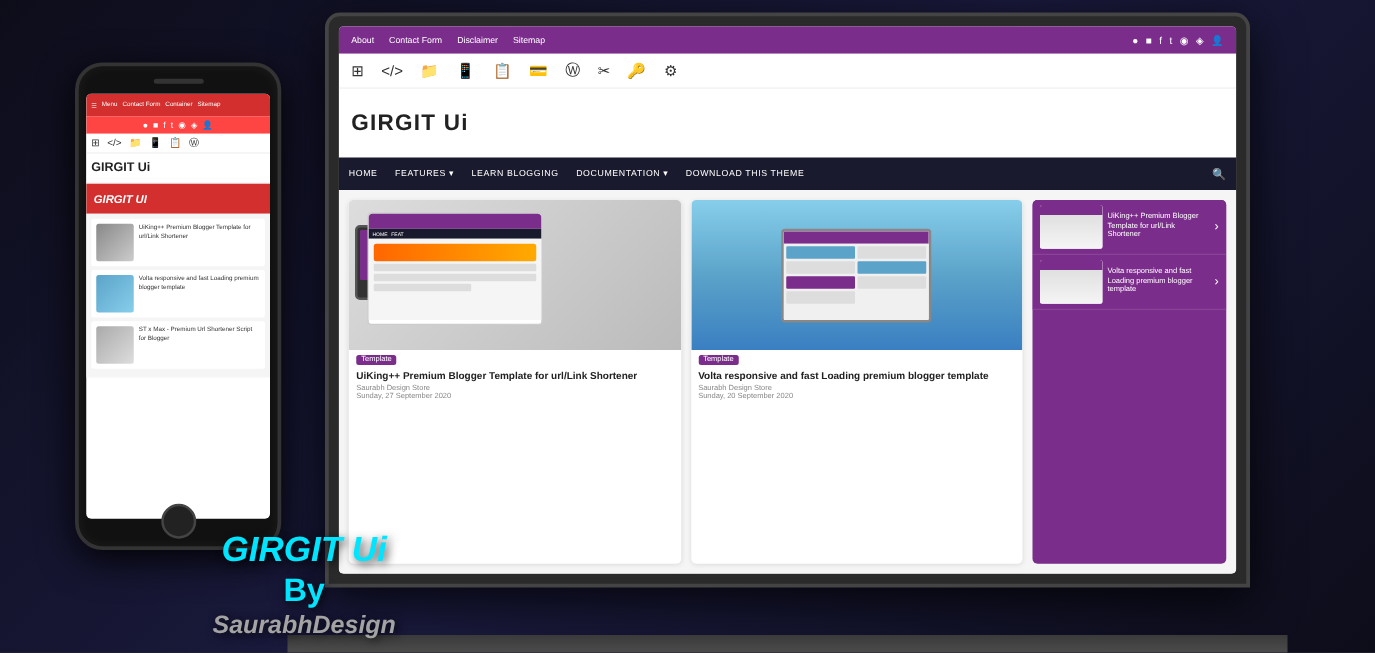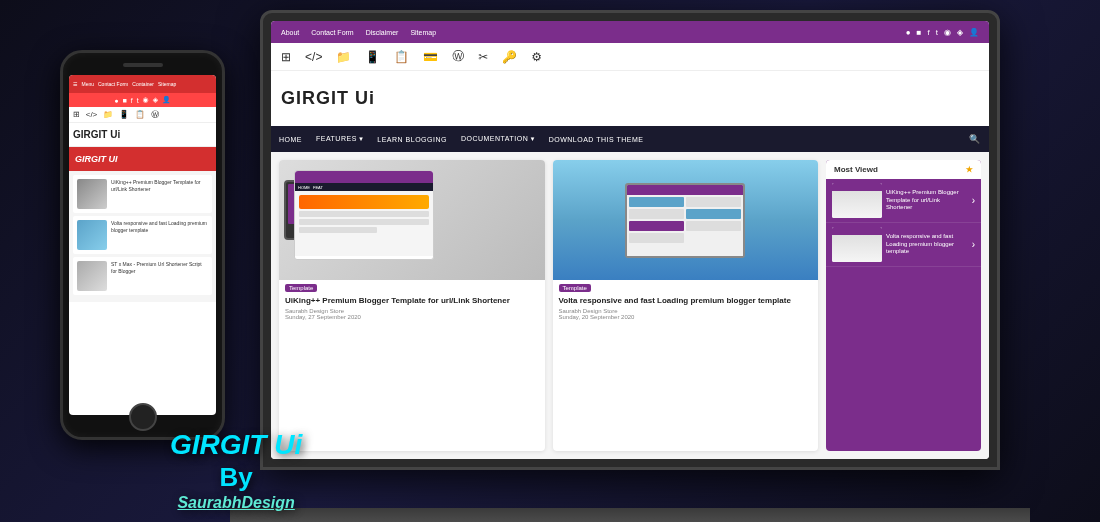--- a/index.html
+++ b/index.html
@@ -519,27 +519,26 @@
       font-style: italic;
     }
     .center-text h3 {
       font-size: 26px;
       font-weight: 900;
       color: #00e5ff;
       text-shadow: 2px 2px 8px rgba(0,0,0,0.8);
       line-height: 1.2;
     }
     .center-text h4 {
-      font-size: 16px;
+      font-size: 20px;
       font-weight: 900;
-      color: #5eead4;
+      color: #a3a3a3;
       text-shadow: 2px 2px 8px rgba(0,0,0,0.8);
       line-height: 1.2;
       font-style: italic;
-      text-decoration: underline;
     }
 
     
     .img2-mock {
       width: 100%;
       height: 100%;
       background: linear-gradient(180deg, #87ceeb 0%, #5ba3c9 50%, #3a7fc1 100%);
       display: flex;
       flex-direction: column;
       align-items: center;
@@ -690,24 +689,20 @@
               <div class="post-text">
                 <h3>Volta responsive and fast Loading premium blogger template</h3>
                 <div class="post-author">Saurabh Design Store</div>
                 <div class="post-date">Sunday, 20 September 2020</div>
               </div>
             </div>
 
           </div>
 
           <div class="site-sidebar">
-            <div class="sidebar-title">
-              <span>Most Viewd</span>
-              <span class="star">★</span>
-            </div>
             <div class="sidebar-item-big">
               <div class="sidebar-thumb">
                 <div class="sidebar-thumb-inner"></div>
                 <div class="sidebar-thumb-body"></div>
               </div>
               <div class="sidebar-item-text">
                 <p>UiKing++ Premium Blogger Template for url/Link Shortener</p>
               </div>
               <span class="sidebar-arrow">›</span>
             </div>

